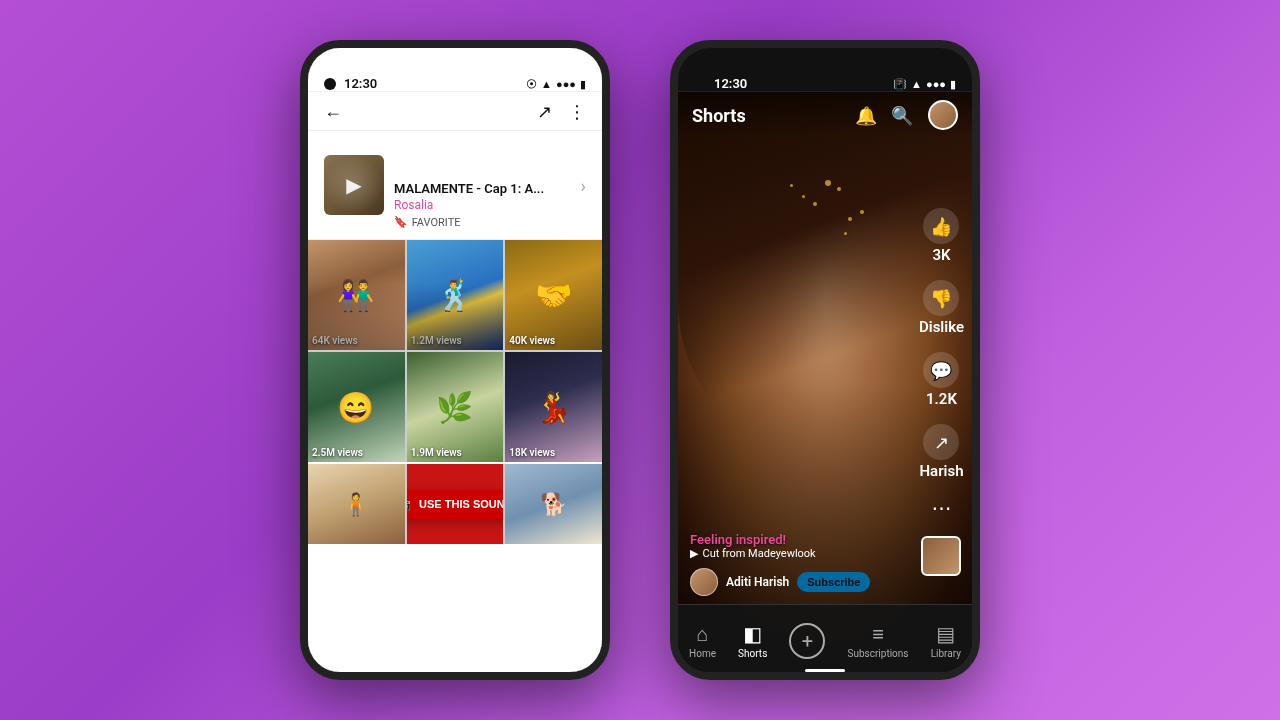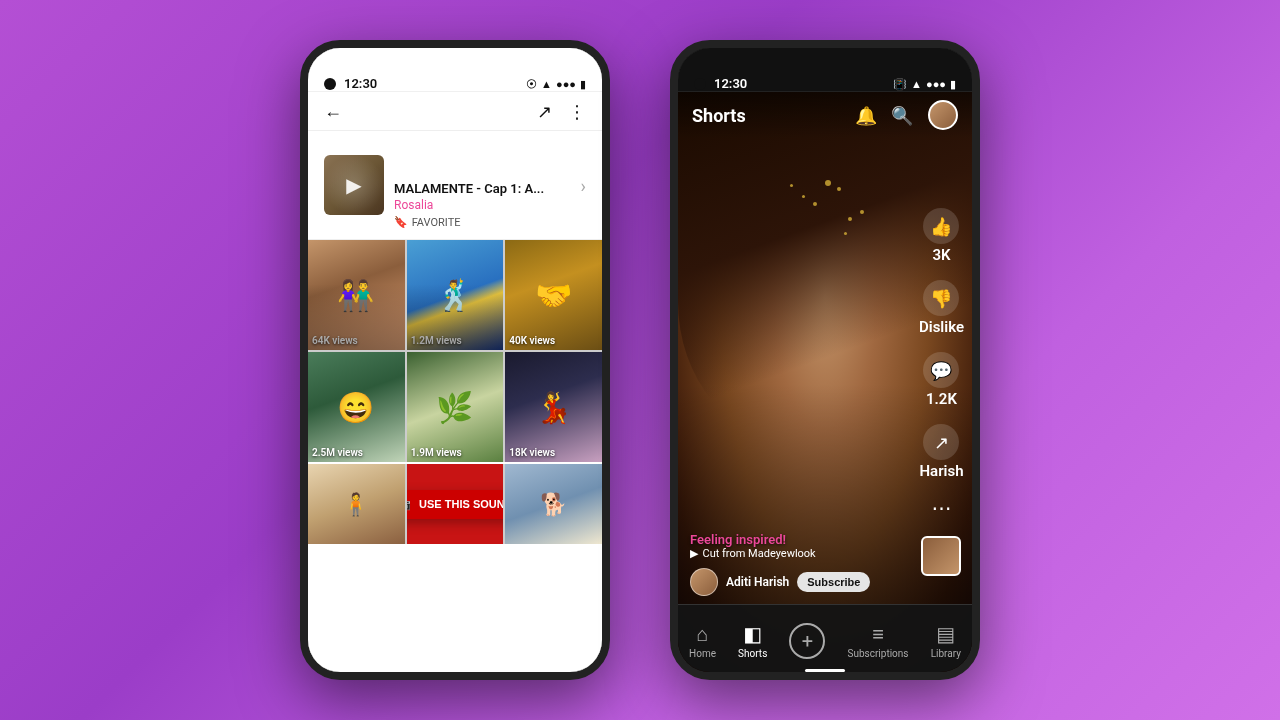--- a/index.html
+++ b/index.html
@@ -365,21 +365,21 @@
       border: 1px solid rgba(255,255,255,0.5);
     }
 
     .channel-name {
       color: #fff;
       font-size: 12px;
       font-weight: 600;
     }
 
     .subscribe-btn {
-      background: #e5e5e5;
+      background: #0369a1;
       color: #111;
       border: none;
       border-radius: 16px;
       padding: 4px 10px;
       font-size: 11px;
       font-weight: 700;
       cursor: pointer;
     }
 
     .bottom-nav {

